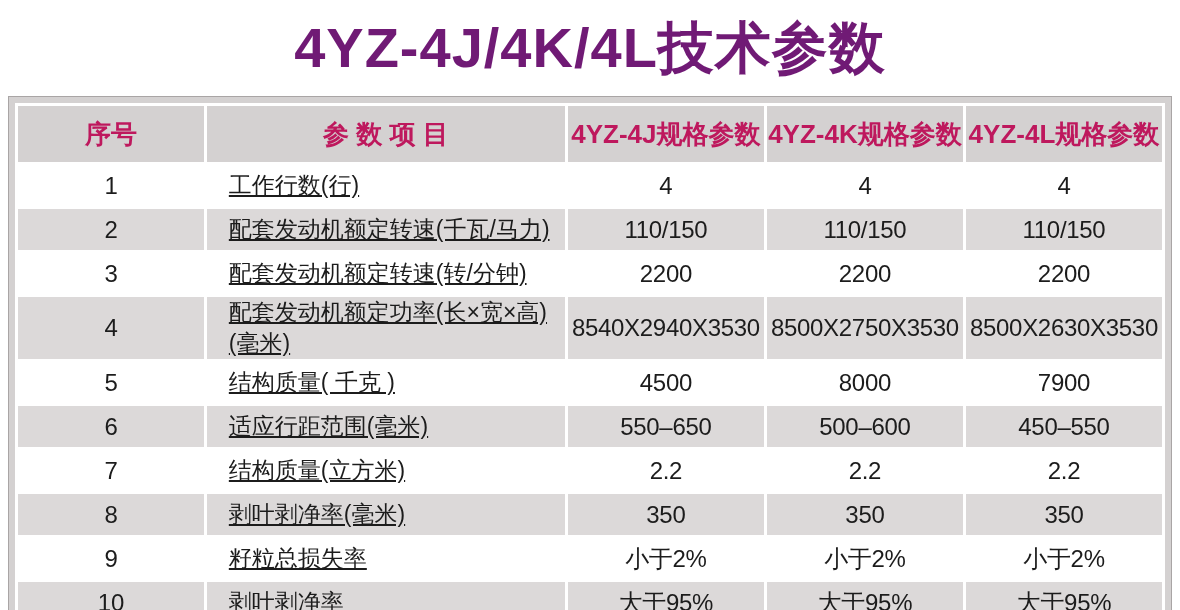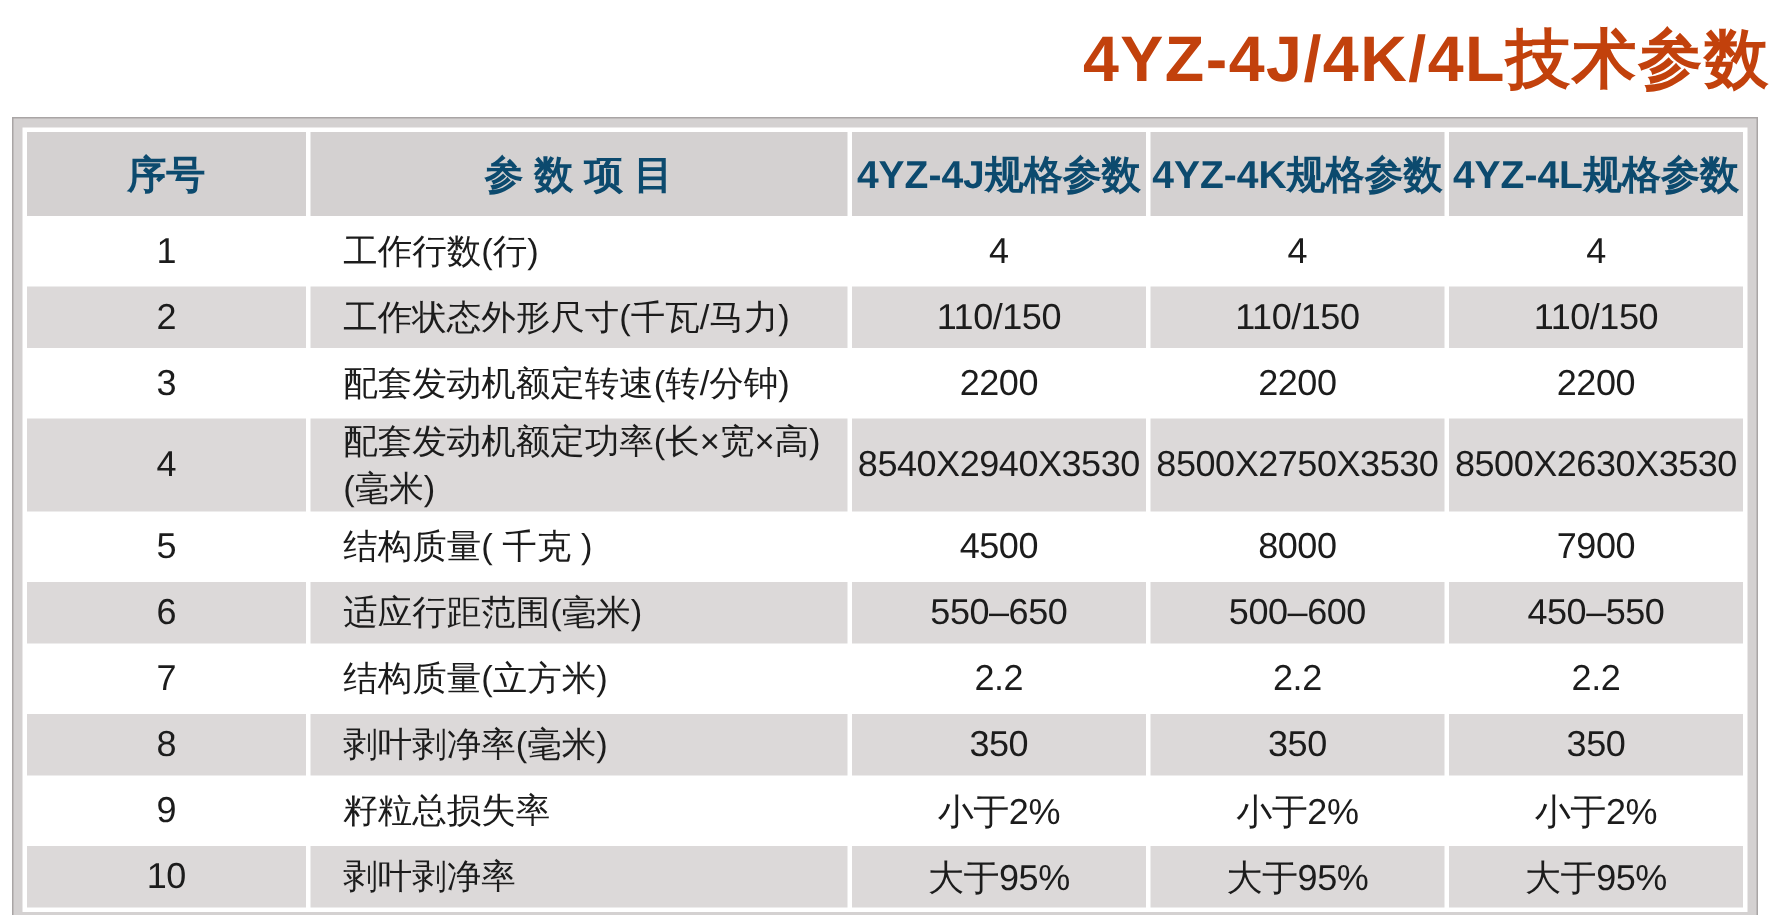--- a/index.html
+++ b/index.html
@@ -8,26 +8,26 @@
     background: #ffffff;
   }
   body {
     width: 1180px;
     height: 610px;
     font-family: "Liberation Sans", "DejaVu Sans", sans-serif;
     color: #1c1c1c;
     overflow: hidden;
   }
   .page-title {
-    text-align: right;
-    font-size: 43px;
+    text-align: center;
+    font-size: 56px;
     font-weight: 800;
     letter-spacing: 1px;
     margin: 11px 0 9px 0;
-    color: #c2410c;
+    color: #701a75;
   }
   .table-frame {
     margin: 0 8px;
     border: 1px solid #a9a5a5;
     background: #d4d1d1;
     padding: 6px;
     box-sizing: border-box;
   }
   table.params {
     width: 100%;
@@ -37,40 +37,41 @@
     table-layout: fixed;
   }
   table.params th {
     background: #d4d1d1;
     height: 56px;
     font-size: 26px;
     font-weight: bold;
     text-align: center;
     vertical-align: middle;
     padding: 0;
-    color: #0c4a6e;
+    color: #be185d;
   }
   table.params td {
     height: 41px;
     font-size: 24px;
     font-weight: 400;
     text-align: center;
     vertical-align: middle;
     padding: 0;
     background: #ffffff;
     letter-spacing: -0.3px;
   }
   table.params tr.alt td {
     background: #dcd9d9;
   }
   table.params td.param {
     text-align: left;
     padding-left: 22px;
     font-size: 23px;
     letter-spacing: 0;
+    text-decoration: underline;
   }
   col.c-no    { width: 16.4%; }
   col.c-param { width: 31.6%; }
   col.c-spec  { width: 17.3%; }
 </style>
 </head>
 <body>
 
 <h1 class="page-title">4YZ-4J/4K/4L技术参数</h1>
 
@@ -95,21 +96,21 @@
     <tbody>
       <tr>
         <td>1</td>
         <td class="param">工作行数(行)</td>
         <td>4</td>
         <td>4</td>
         <td>4</td>
       </tr>
       <tr class="alt">
         <td>2</td>
-        <td class="param">工作状态外形尺寸(千瓦/马力)</td>
+        <td class="param">配套发动机额定转速(千瓦/马力)</td>
         <td>110/150</td>
         <td>110/150</td>
         <td>110/150</td>
       </tr>
       <tr>
         <td>3</td>
         <td class="param">配套发动机额定转速(转/分钟)</td>
         <td>2200</td>
         <td>2200</td>
         <td>2200</td>

